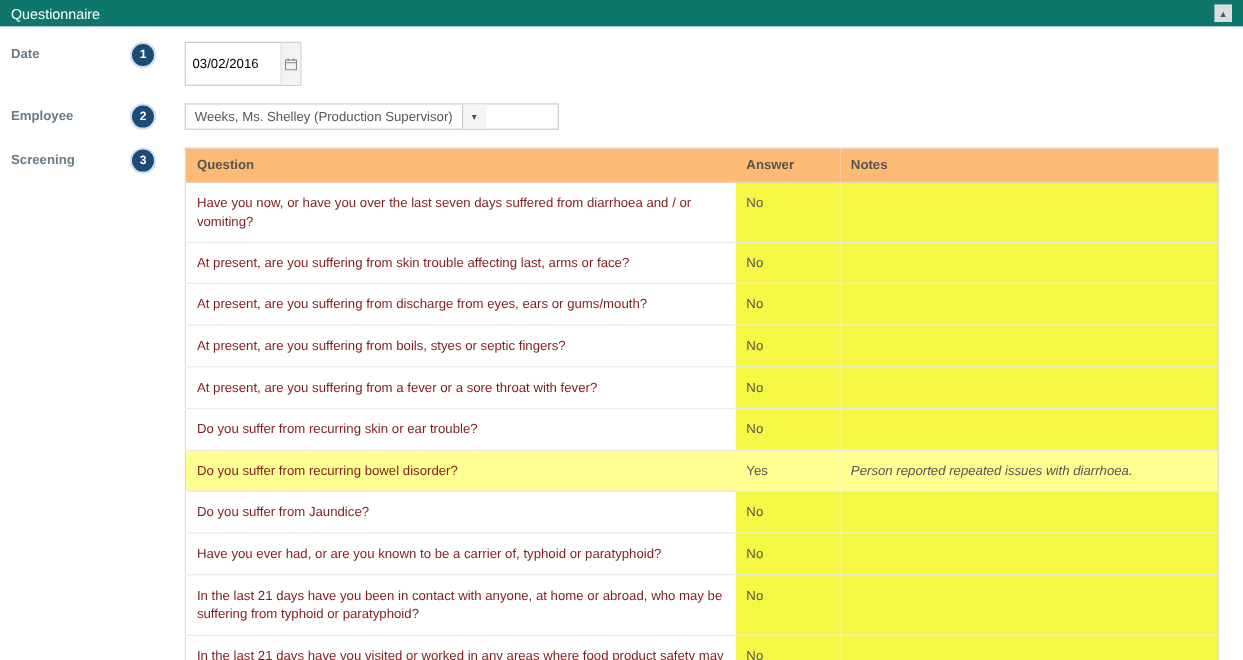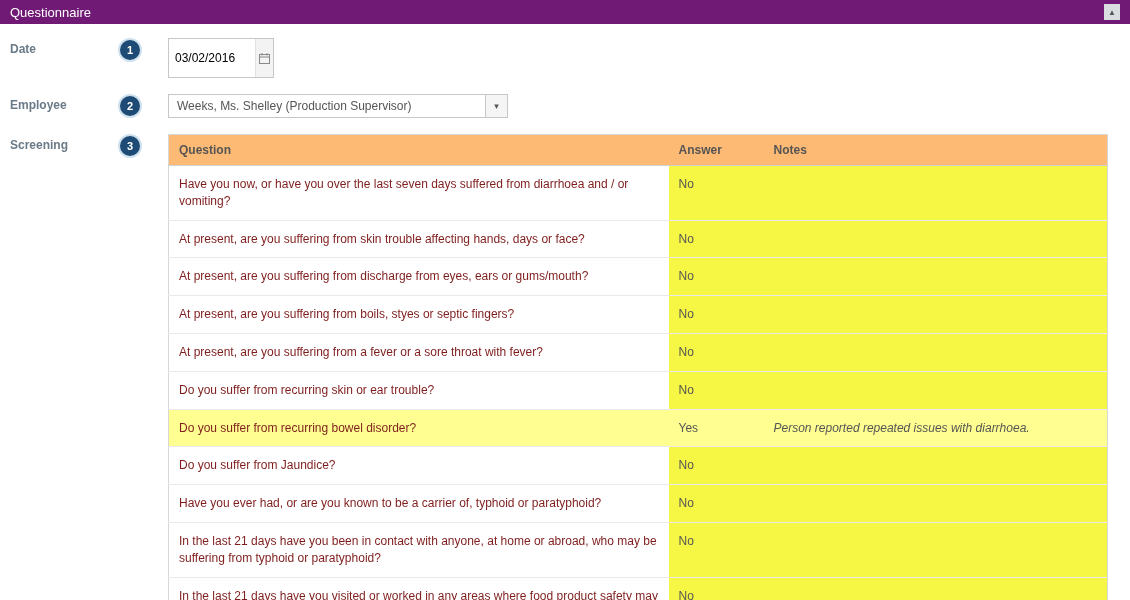--- a/index.html
+++ b/index.html
@@ -4,21 +4,21 @@
   <style>
     * { box-sizing: border-box; margin: 0; padding: 0; }
     body {
       font-family: Arial, Helvetica, sans-serif;
       font-size: 12px;
       color: #555;
       background: #fff;
       width: 1130px;
     }
     .panel-header {
-      background: #701a75;
+      background: #0f766e;
       color: #fff;
       padding: 4px 10px;
       font-size: 13px;
       display: flex;
       justify-content: space-between;
       align-items: center;
     }
     .collapse-btn {
       background: #d9dde0;
       width: 16px;
@@ -91,21 +91,20 @@
       font-size: 10px;
       color: #787878;
       background: #f3f3f3;
     }
     .select-wrap {
       display: inline-flex;
       align-items: center;
       border: 1px solid #c7c7c7;
       height: 24px;
       width: 340px;
-      justify-content: space-between;
     }
     .select-text {
       padding: 0 8px;
       color: #555;
     }
     .select-arrow {
       width: 22px;
       height: 100%;
       border-left: 1px solid #c7c7c7;
       background: #f5f5f5;
@@ -202,21 +201,21 @@
             <th>Notes</th>
           </tr>
         </thead>
         <tbody id="tbody">
             <tr>
               <td class="col-q">Have you now, or have you over the last seven days suffered from diarrhoea and / or vomiting?</td>
               <td class="col-a">No</td>
               <td class="col-n"></td>
             </tr>
             <tr>
-              <td class="col-q">At present, are you suffering from skin trouble affecting hands, days or face?</td>
+              <td class="col-q">At present, are you suffering from skin trouble affecting last, arms or face?</td>
               <td class="col-a">No</td>
               <td class="col-n"></td>
             </tr>
             <tr>
               <td class="col-q">At present, are you suffering from discharge from eyes, ears or gums/mouth?</td>
               <td class="col-a">No</td>
               <td class="col-n"></td>
             </tr>
             <tr>
               <td class="col-q">At present, are you suffering from boils, styes or septic fingers?</td>

